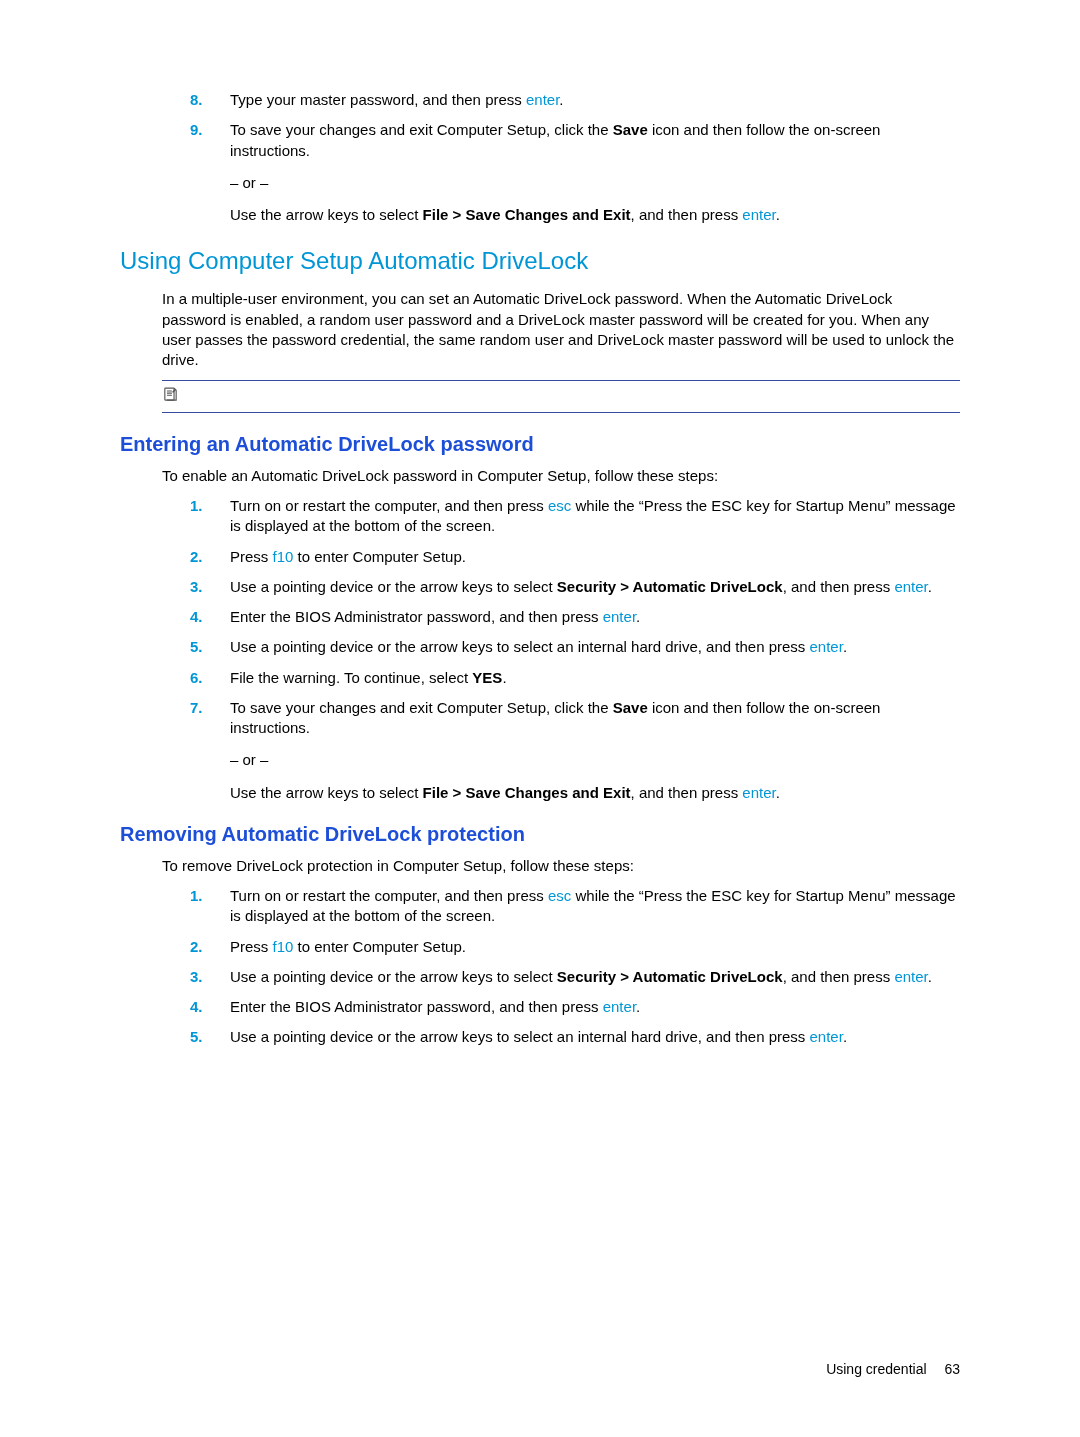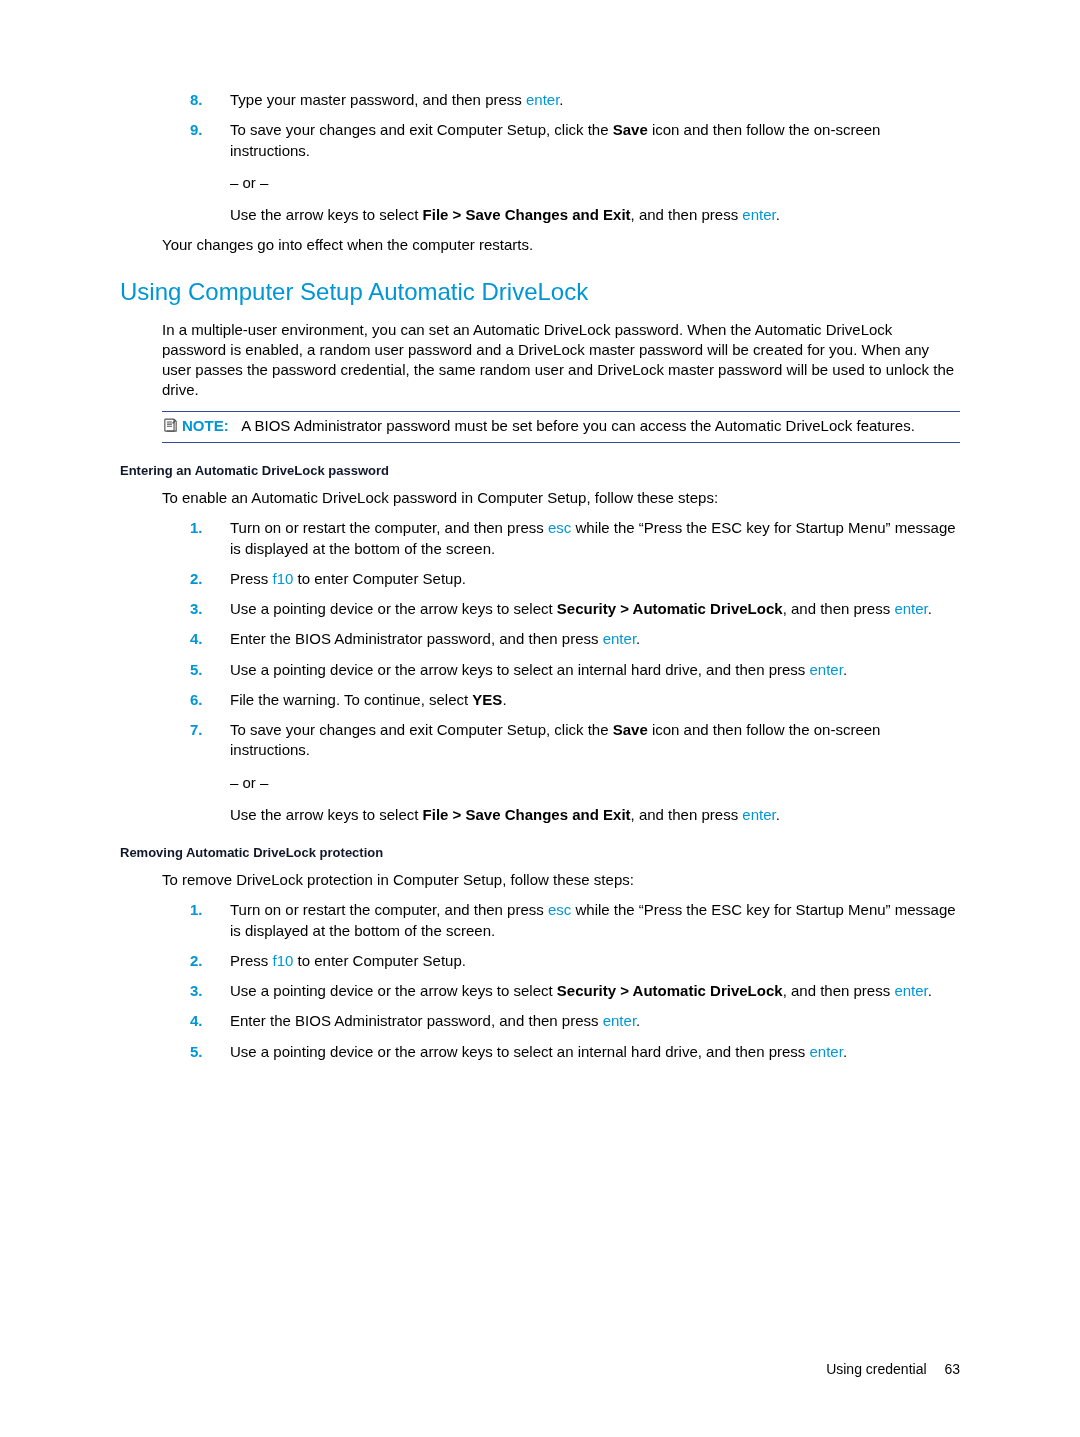--- a/index.html
+++ b/index.html
@@ -46,22 +46,22 @@
     line-height: 1.35;
   }
   h2.section {
     color: #0096d6;
     font-size: 24px;
     font-weight: normal;
     margin: 22px 0 14px 0;
     padding-left: 0;
   }
   h3.subsection {
-    color: #0f172a;
-    font-size: 13px;
+    color: #1d4ed8;
+    font-size: 20px;
     font-weight: bold;
     margin: 20px 0 10px 0;
     padding-left: 0;
   }
   .note-box {
     margin: 10px 0 6px 42px;
     border-top: 1px solid #344a9e;
     border-bottom: 1px solid #344a9e;
     padding: 4px 0 4px 0;
     display: flex;
@@ -100,37 +100,33 @@
       <span class="li-body">
         <span>To save your changes and exit Computer Setup, click the </span><span class="bold">Save</span><span> icon and then follow the on-screen instructions.</span>
         <div class="sub">– or –</div>
         <div>
           <span>Use the arrow keys to select </span><span class="bold">File &gt; Save Changes and Exit</span><span>, and then press </span><span class="key">enter</span><span>.</span>
         </div>
       </span>
     </div>
   </div>
 
-  <div class="body-ind">Your changes go into effect when the computer restarts.</div>
 
   <h2 class="section">Using Computer Setup Automatic DriveLock</h2>
 
   <div class="body-ind">In a multiple-user environment, you can set an Automatic DriveLock password. When the Automatic DriveLock password is enabled, a random user password and a DriveLock master password will be created for you. When any user passes the password credential, the same random user and DriveLock master password will be used to unlock the drive.</div>
 
   <div class="note-box">
     <span class="note-icon">
       <svg width="17" height="17" viewBox="0 0 24 24" fill="none" stroke="#555" stroke-width="1.6">
         <rect x="4" y="3" width="13" height="17" rx="1"></rect>
         <path d="M17 3 L20 6 L20 20 L7 20" stroke-dasharray="0"></path>
         <path d="M7 7 L14 7 M7 10 L14 10 M7 13 L14 13"></path>
         <path d="M19 5 L15 9" stroke-width="2"></path>
       </svg>
-    </span>
-    <span class="note-text">
-      <span class="note-label">NOTE:</span>&nbsp;&nbsp;&nbsp;<span>A BIOS Administrator password must be set before you can access the Automatic DriveLock features.</span>
     </span>
   </div>
 
   <h3 class="subsection">Entering an Automatic DriveLock password</h3>
   <div class="body-ind">To enable an Automatic DriveLock password in Computer Setup, follow these steps:</div>
 
   <div class="ol">
     <div class="li">
       <span class="li-num">1.</span>
       <span class="li-body"><span>Turn on or restart the computer, and then press </span><span class="key">esc</span><span> while the “Press the ESC key for Startup Menu” message is displayed at the bottom of the screen.</span></span>

